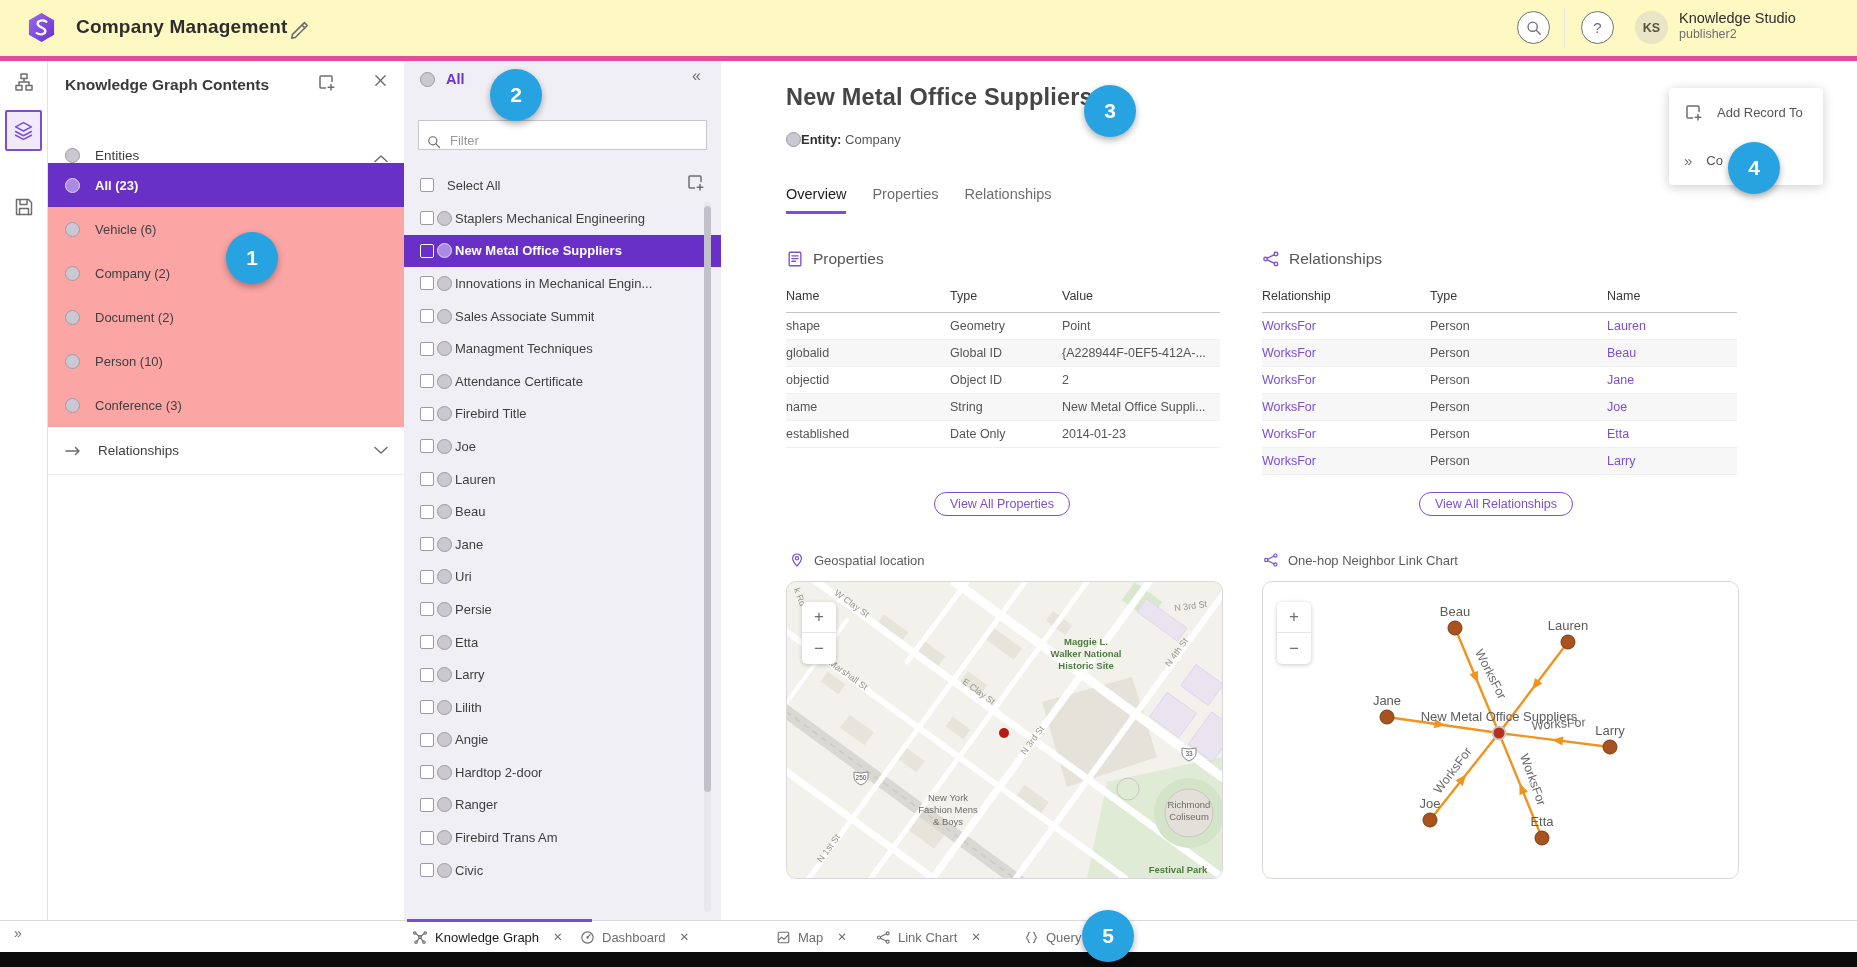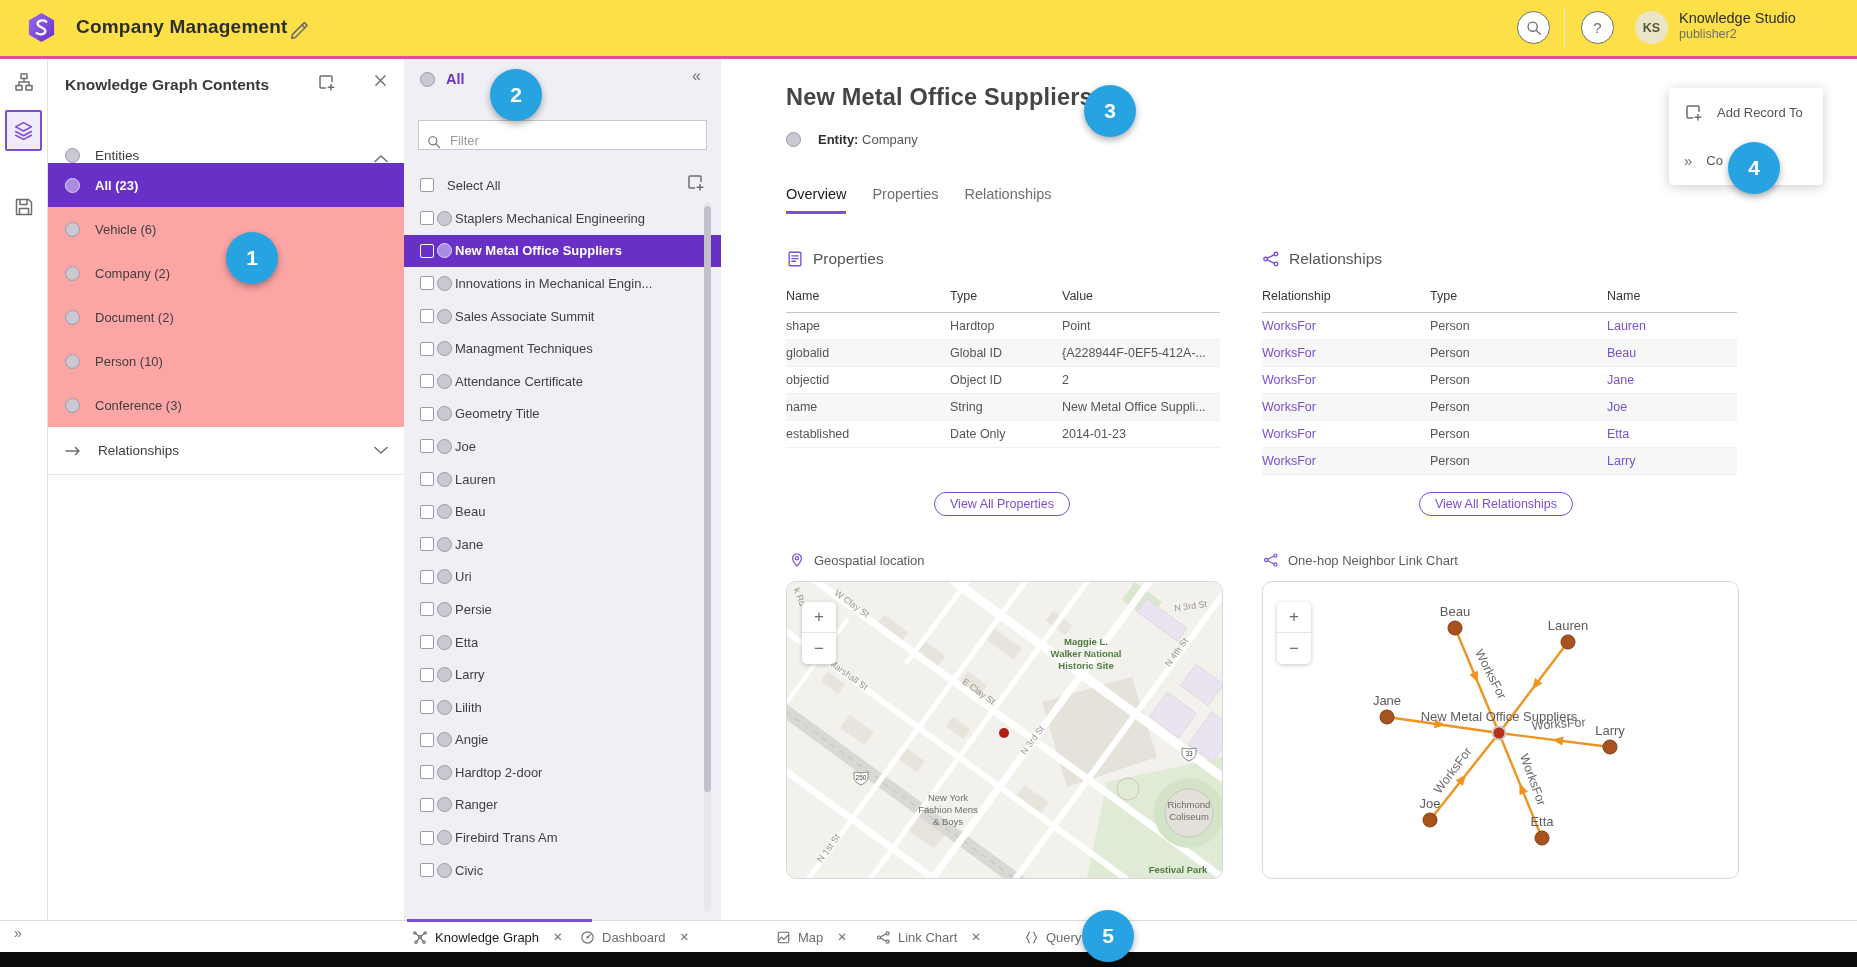--- a/index.html
+++ b/index.html
@@ -3,21 +3,21 @@
 <meta charset="utf-8">
 <style>
   html,body{margin:0;padding:0;background:#cfcfcf;}
   .screen{position:relative;width:1857px;height:967px;background:#fff;overflow:hidden;
           font-family:"Liberation Sans","DejaVu Sans",sans-serif;color:#3f3f3f;}
   svg{display:block}
   .ic{stroke:#6e6e6e;fill:none;stroke-width:1.5;stroke-linecap:round;stroke-linejoin:round}
   .ic.purple{stroke:#7A4FD3}
 
   
-  .topbar{position:absolute;left:0;top:0;width:100%;height:56px;background:#fde047;border-bottom:3px solid #ec4899;z-index:5}
+  .topbar{position:absolute;left:0;top:0;width:100%;height:56px;background:#fef9c3;border-bottom:5px solid #ec4899;z-index:5}
   .logo{position:absolute;left:26px;top:12px;width:31px;height:31px}
   .doc-title{position:absolute;left:76px;top:16px;margin:0;font-size:19px;font-weight:700;color:#2d2d2d;letter-spacing:.2px}
   .pencil-btn{position:absolute;left:288px;top:17px;width:22px;height:22px;background:none;border:none;padding:0;cursor:pointer}
   .round-btn{position:absolute;top:11px;width:33px;height:33px;border:1px solid #6e6e6e;border-radius:50%;background:#fff;
              display:flex;align-items:center;justify-content:center;font-size:15px;color:#6e6e6e;cursor:pointer}
   .vdiv{position:absolute;left:1564px;top:8px;height:40px;border-left:1px solid #E4E4E4}
   .avatar{position:absolute;left:1635px;top:11px;width:33px;height:33px;border-radius:50%;background:#E9E5C6;color:#56563e;
           font-size:12.5px;font-weight:700;display:flex;align-items:center;justify-content:center}
   .who{position:absolute;left:1679px;top:9px;line-height:1.25}
   .who .name{font-size:14.5px;color:#2d2d2d}
@@ -59,21 +59,21 @@
   .lrow{height:32.6px;display:flex;align-items:center;padding-left:16px;gap:3px;font-size:13px;color:#3f3f3f;cursor:pointer}
   .lrow .name{white-space:nowrap;overflow:hidden;text-overflow:ellipsis;max-width:215px}
   .lrow.selected{background:#6930C8;color:#fff;font-weight:700}
   .lrow.selected .cb{background:transparent;border-color:#fff}
   .vtrack{position:absolute;right:10px;top:146px;bottom:8px;width:7px;background:#E9E7EE;border-radius:4px}
   .vthumb{position:absolute;right:10px;top:150px;height:586px;width:7px;background:#C2C0C9;border-radius:4px;cursor:pointer}
 
   
   .main{position:absolute;left:721px;top:56px;right:0;bottom:47px;background:#fff}
   .rec-title{position:absolute;left:65px;top:28px;margin:0;font-size:23.5px;font-weight:700;color:#454545;letter-spacing:.2px}
-  .ent-line{position:absolute;left:65px;top:76px;display:flex;align-items:center;gap:17px;font-size:13px;color:#555}
+  .ent-line{position:absolute;left:65px;top:76px;display:flex;align-items:center;gap:0;font-size:13px;color:#555}
   .ent-line b{color:#2f2f2f}
   .tabs{position:absolute;left:65px;top:130px;display:flex;gap:26px}
   .tab2{font-size:14.5px;color:#6e6e6e;padding-bottom:9px;cursor:pointer;border-bottom:3px solid transparent}
   .tab2.active{color:#1d1d1d;border-bottom-color:#7A4FD3}
   .sec-head{position:absolute;display:flex;align-items:center;gap:9px;font-size:15.5px;color:#565656}
   .sec-head.small{font-size:13px;color:#5c5c5c}
   .tblwrap{position:absolute;top:228px}
   table{border-collapse:collapse;table-layout:fixed;width:100%;font-size:12.5px}
   th{text-align:left;font-weight:400;color:#383838;padding:5px 0 9px;border-bottom:1px solid #C6C6C6}
   td{height:26px;padding:0;color:#555;border-bottom:1px solid #F0F0F0;white-space:nowrap;overflow:hidden}
@@ -279,21 +279,21 @@
           <span class="name">Managment Techniques</span>
         </div>
         <div class="lrow">
           <span class="cb"></span>
           <span class="circle-ic"></span>
           <span class="name">Attendance Certificate</span>
         </div>
         <div class="lrow">
           <span class="cb"></span>
           <span class="circle-ic"></span>
-          <span class="name">Geometry Title</span>
+          <span class="name">Firebird Title</span>
         </div>
         <div class="lrow">
           <span class="cb"></span>
           <span class="circle-ic"></span>
           <span class="name">Joe</span>
         </div>
         <div class="lrow">
           <span class="cb"></span>
           <span class="circle-ic"></span>
           <span class="name">Lauren</span>
@@ -392,21 +392,21 @@
           <thead>
             <tr>
               <th>Name</th>
               <th>Type</th>
               <th>Value</th>
             </tr>
           </thead>
           <tbody>
             <tr>
               <td>shape</td>
-              <td>Hardtop</td>
+              <td>Geometry</td>
               <td>Point</td>
             </tr>
             <tr class="alt">
               <td>globalid</td>
               <td>Global ID</td>
               <td>{A228944F-0EF5-412A-...</td>
             </tr>
             <tr>
               <td>objectid</td>
               <td>Object ID</td>

